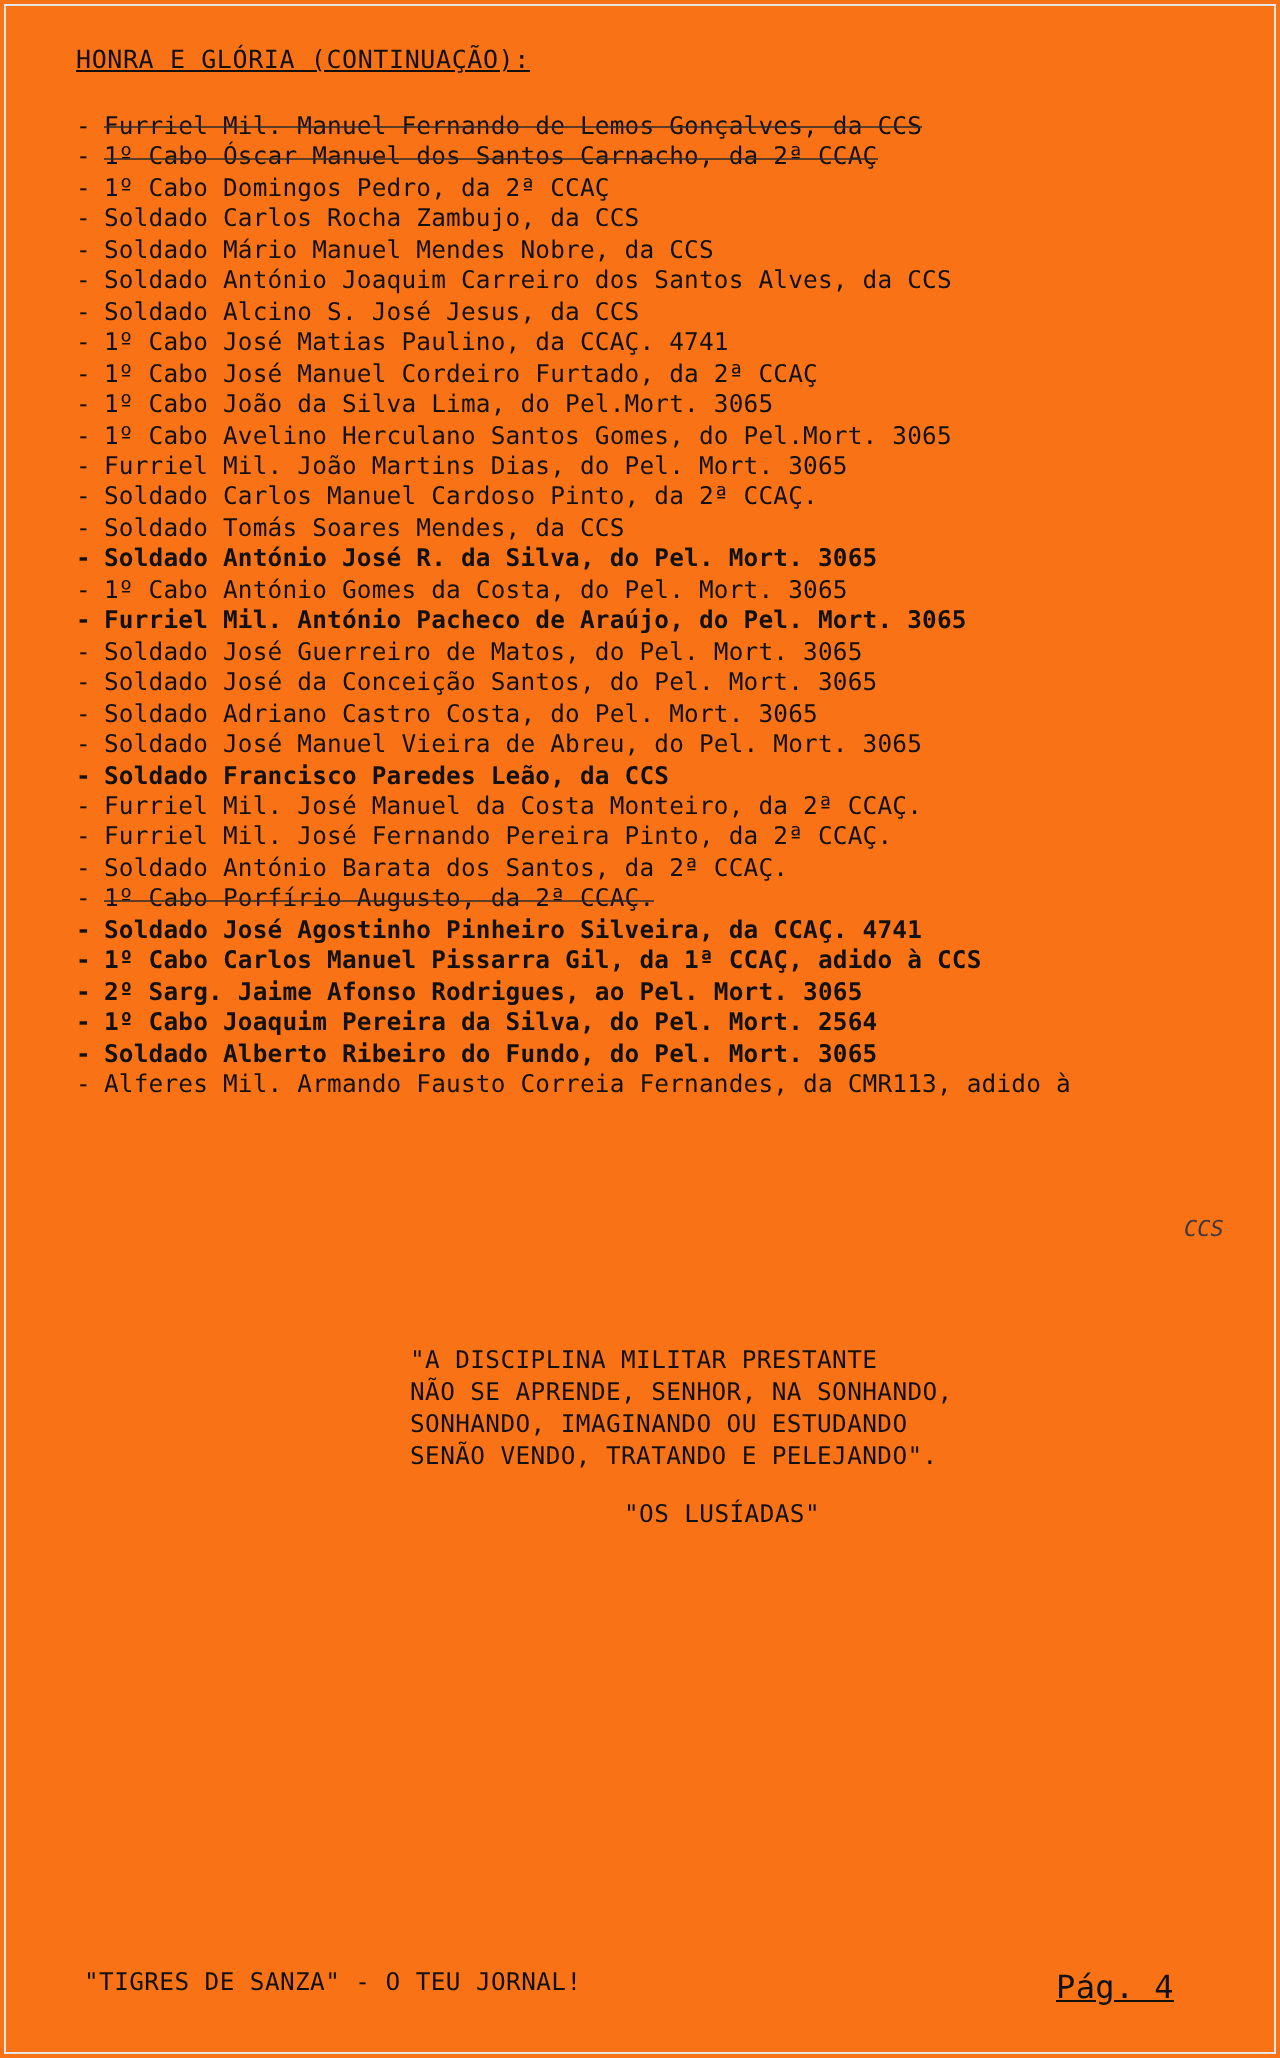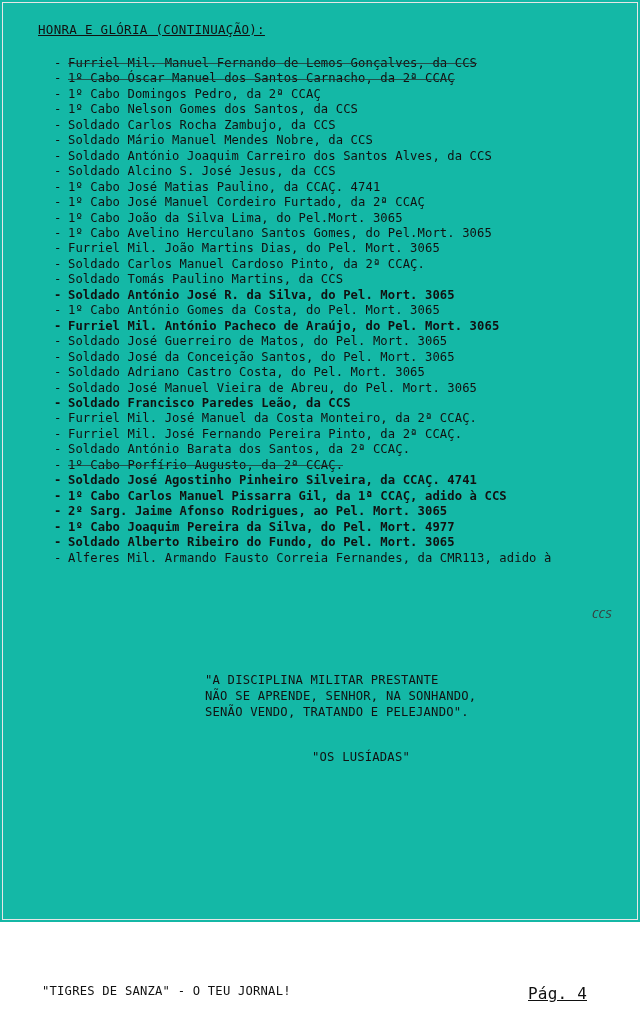--- a/index.html
+++ b/index.html
@@ -12,22 +12,22 @@
     height: 1029px;
     position: relative;
     font-family: "DejaVu Sans Mono", "Liberation Mono", monospace;
     color: #111111;
     overflow: hidden;
   }
   .page {
     position: absolute;
     left: 0; top: 0;
     width: 640px;
-    height: 922px;
-    background: #14b8a6;
+    height: 1029px;
+    background: #f97316;
   }
   
   .page::before {
     content: "";
     position: absolute;
     left: 2px; top: 2px; right: 2px; bottom: 2px;
     border: 1px solid #e6e6e6;
     pointer-events: none;
   }
   .heading {
@@ -43,21 +43,20 @@
     position: absolute;
     left: 38px;
     top: 56px;
     width: 580px;
   }
   .entry {
     font-size: 12.2px;
     line-height: 15.45px;
     white-space: nowrap;
     letter-spacing: 0.1px;
-    margin-left: 16px;
   }
   .entry .dash {
     display: inline-block;
     width: 14px;
   }
   .quote {
     position: absolute;
     left: 205px;
     top: 672px;
     font-size: 12.2px;
@@ -119,53 +118,52 @@
 <body>
 
 <div class="page">
 
   <div class="heading">HONRA E GLÓRIA (CONTINUAÇÃO):</div>
 
   <div class="list">
       <div class="entry"><span class="dash">-</span><span class="strike">Furriel Mil. Manuel Fernando de Lemos Gonçalves, da CCS</span></div>
       <div class="entry"><span class="dash">-</span><span class="strike">1º Cabo Óscar Manuel dos Santos Carnacho, da 2ª CCAÇ</span></div>
       <div class="entry"><span class="dash">-</span><span>1º Cabo Domingos Pedro, da 2ª CCAÇ</span></div>
-      <div class="entry"><span class="dash">-</span><span>1º Cabo Nelson Gomes dos Santos, da CCS</span></div>
       <div class="entry"><span class="dash">-</span><span>Soldado Carlos Rocha Zambujo, da CCS</span></div>
       <div class="entry"><span class="dash">-</span><span>Soldado Mário Manuel Mendes Nobre, da CCS</span></div>
       <div class="entry"><span class="dash">-</span><span>Soldado António Joaquim Carreiro dos Santos Alves, da CCS</span></div>
       <div class="entry"><span class="dash">-</span><span>Soldado Alcino S. José Jesus, da CCS</span></div>
       <div class="entry"><span class="dash">-</span><span>1º Cabo José Matias Paulino, da CCAÇ. 4741</span></div>
       <div class="entry"><span class="dash">-</span><span>1º Cabo José Manuel Cordeiro Furtado, da 2ª CCAÇ</span></div>
       <div class="entry"><span class="dash">-</span><span>1º Cabo João da Silva Lima, do Pel.Mort. 3065</span></div>
       <div class="entry"><span class="dash">-</span><span>1º Cabo Avelino Herculano Santos Gomes, do Pel.Mort. 3065</span></div>
       <div class="entry"><span class="dash">-</span><span>Furriel Mil. João Martins Dias, do Pel. Mort. 3065</span></div>
       <div class="entry"><span class="dash">-</span><span>Soldado Carlos Manuel Cardoso Pinto, da 2ª CCAÇ.</span></div>
-      <div class="entry"><span class="dash">-</span><span>Soldado Tomás Paulino Martins, da CCS</span></div>
+      <div class="entry"><span class="dash">-</span><span>Soldado Tomás Soares Mendes, da CCS</span></div>
       <div class="entry ink-heavy"><span class="dash">-</span><span>Soldado António José R. da Silva, do Pel. Mort. 3065</span></div>
       <div class="entry"><span class="dash">-</span><span>1º Cabo António Gomes da Costa, do Pel. Mort. 3065</span></div>
       <div class="entry ink-heavy"><span class="dash">-</span><span>Furriel Mil. António Pacheco de Araújo, do Pel. Mort. 3065</span></div>
       <div class="entry"><span class="dash">-</span><span>Soldado José Guerreiro de Matos, do Pel. Mort. 3065</span></div>
       <div class="entry"><span class="dash">-</span><span>Soldado José da Conceição Santos, do Pel. Mort. 3065</span></div>
       <div class="entry"><span class="dash">-</span><span>Soldado Adriano Castro Costa, do Pel. Mort. 3065</span></div>
       <div class="entry"><span class="dash">-</span><span>Soldado José Manuel Vieira de Abreu, do Pel. Mort. 3065</span></div>
       <div class="entry ink-heavy"><span class="dash">-</span><span>Soldado Francisco Paredes Leão, da CCS</span></div>
       <div class="entry"><span class="dash">-</span><span>Furriel Mil. José Manuel da Costa Monteiro, da 2ª CCAÇ.</span></div>
       <div class="entry"><span class="dash">-</span><span>Furriel Mil. José Fernando Pereira Pinto, da 2ª CCAÇ.</span></div>
       <div class="entry"><span class="dash">-</span><span>Soldado António Barata dos Santos, da 2ª CCAÇ.</span></div>
       <div class="entry"><span class="dash">-</span><span class="strike">1º Cabo Porfírio Augusto, da 2ª CCAÇ.</span></div>
       <div class="entry ink-heavy"><span class="dash">-</span><span>Soldado José Agostinho Pinheiro Silveira, da CCAÇ. 4741</span></div>
       <div class="entry ink-heavy"><span class="dash">-</span><span>1º Cabo Carlos Manuel Pissarra Gil, da 1ª CCAÇ, adido à CCS</span></div>
       <div class="entry ink-heavy"><span class="dash">-</span><span>2º Sarg. Jaime Afonso Rodrigues, ao Pel. Mort. 3065</span></div>
-      <div class="entry ink-heavy"><span class="dash">-</span><span>1º Cabo Joaquim Pereira da Silva, do Pel. Mort. 4977</span></div>
+      <div class="entry ink-heavy"><span class="dash">-</span><span>1º Cabo Joaquim Pereira da Silva, do Pel. Mort. 2564</span></div>
       <div class="entry ink-heavy"><span class="dash">-</span><span>Soldado Alberto Ribeiro do Fundo, do Pel. Mort. 3065</span></div>
       <div class="entry"><span class="dash">-</span><span>Alferes Mil. Armando Fausto Correia Fernandes, da CMR113, adido à</span></div>
     </div>
 
   <div class="margin-note">CCS</div>
 
-  <div class="quote"><div>"A DISCIPLINA MILITAR PRESTANTE</div><div>NÃO SE APRENDE, SENHOR, NA SONHANDO,</div><div>SENÃO VENDO, TRATANDO E PELEJANDO".</div></div>
+  <div class="quote"><div>"A DISCIPLINA MILITAR PRESTANTE</div><div>NÃO SE APRENDE, SENHOR, NA SONHANDO,</div><div>SONHANDO, IMAGINANDO OU ESTUDANDO</div><div>SENÃO VENDO, TRATANDO E PELEJANDO".</div></div>
   <div class="quote-source">"OS LUSÍADAS"</div>
 
   <div class="footer-left">"TIGRES DE SANZA" - O TEU JORNAL!</div>
   <div class="footer-right">Pág. 4</div>
 
 </div>
 
 </body></html>

